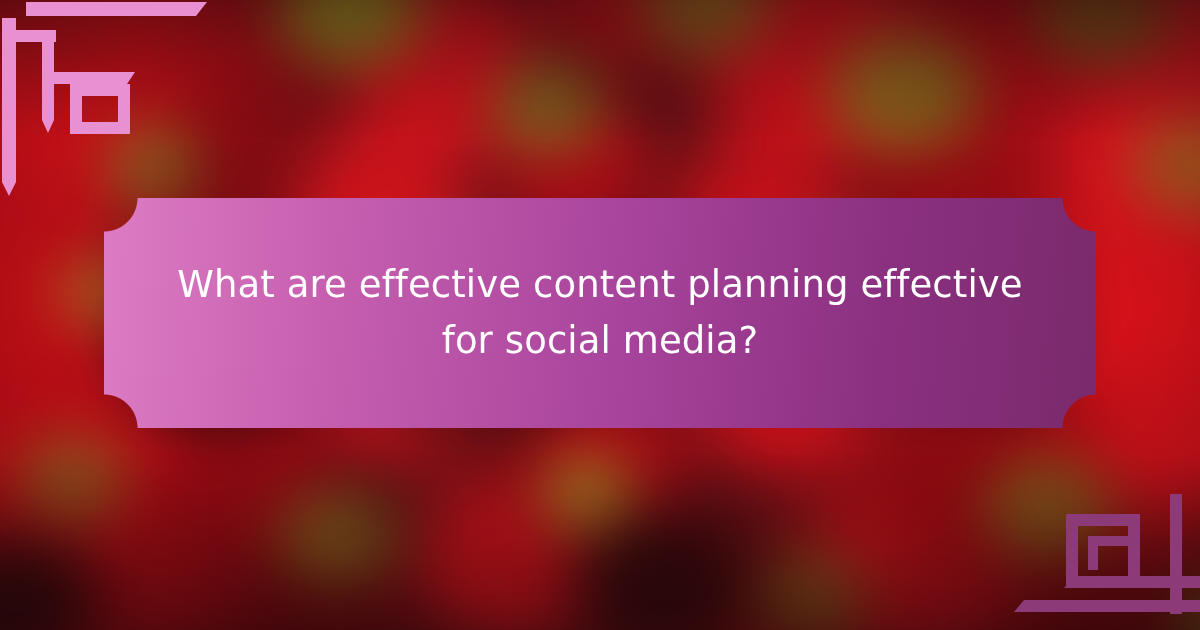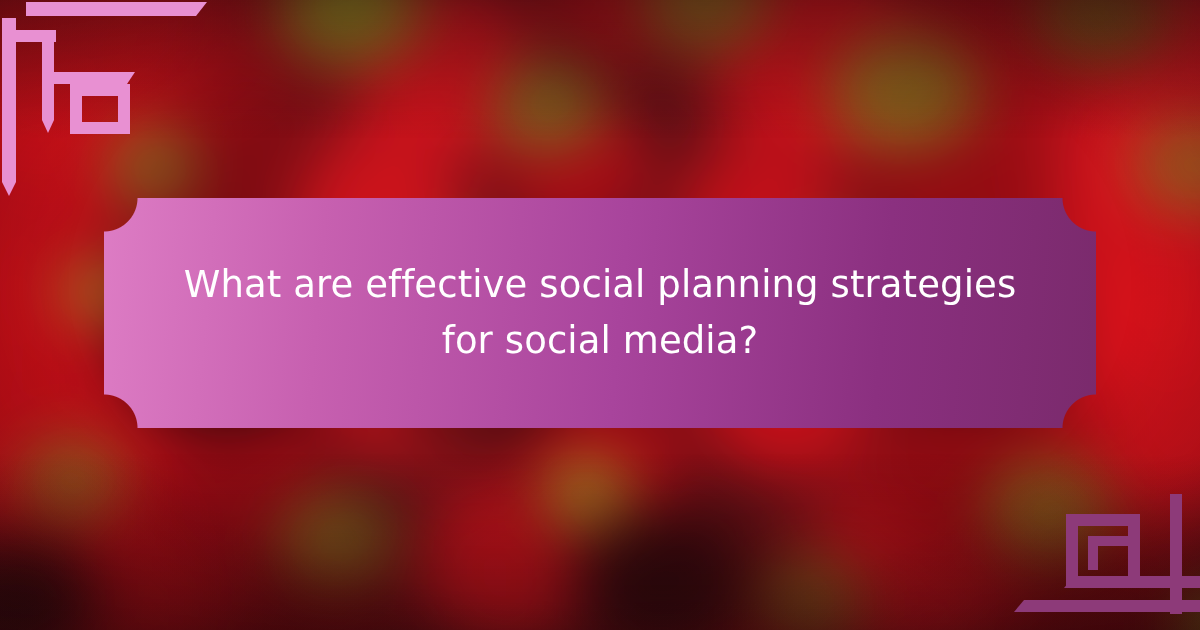--- a/index.html
+++ b/index.html
@@ -195,16 +195,16 @@
 
     <rect x="56" y="34" width="74" height="12" fill="#8d3a79"></rect>
     <rect x="56" y="34" width="12" height="74" fill="#8d3a79"></rect>
     <rect x="118" y="34" width="12" height="62" fill="#8d3a79"></rect>
 
     <rect x="78" y="56" width="42" height="10" fill="#8d3a79"></rect>
     <rect x="78" y="56" width="10" height="34" fill="#8d3a79"></rect>
   </svg>
 
   <div id="banner">
-    <div id="headline">What are effective social planning strategies for social media?</div>
+    <div id="headline">What are effective content planning effective for social media?</div>
   </div>
 
 </div>
 
 </body></html>

